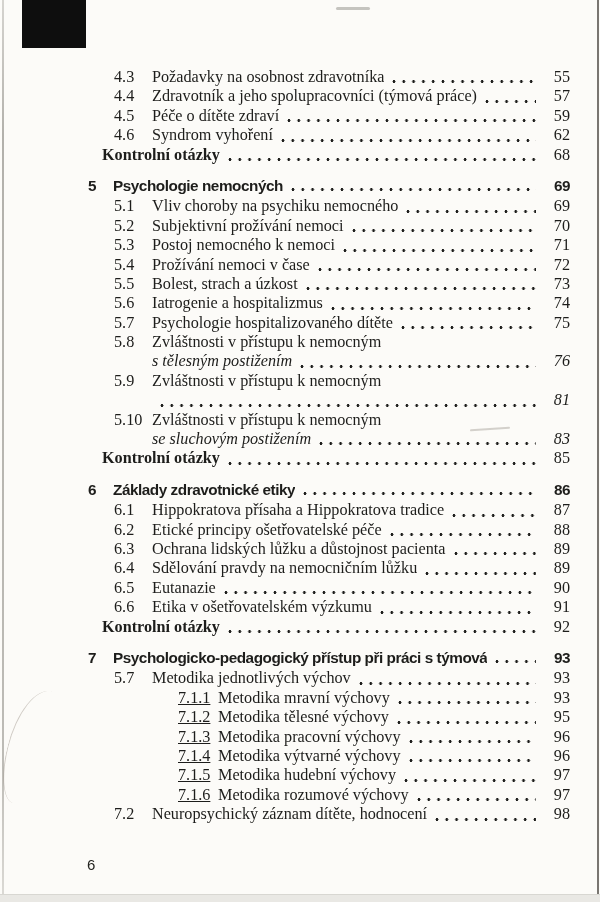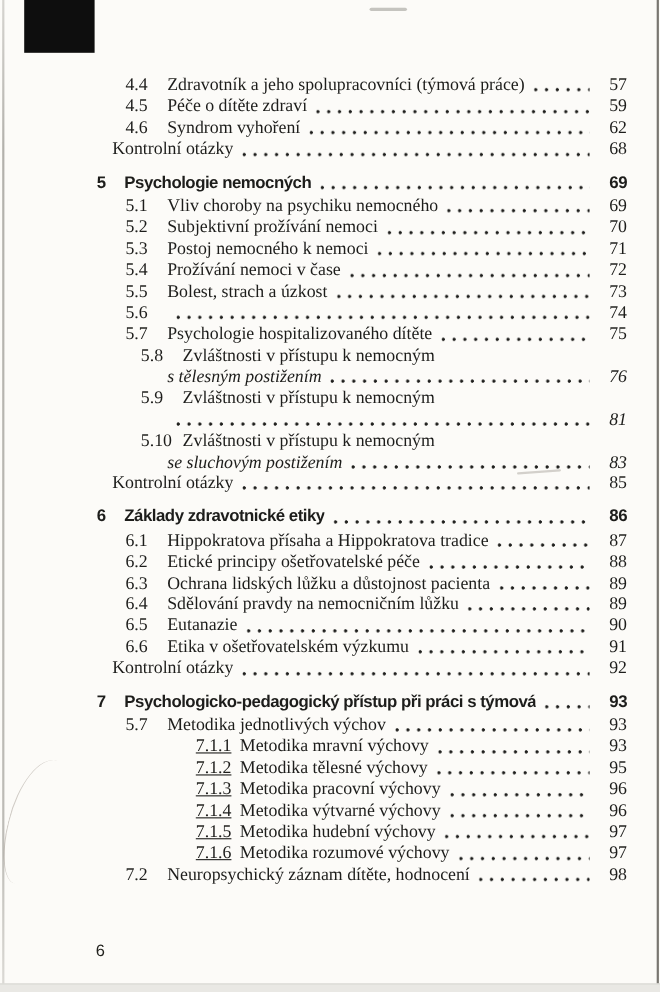--- a/index.html
+++ b/index.html
@@ -64,26 +64,26 @@
 
   .chapter {
     font-family: "Liberation Sans", sans-serif;
     font-weight: 700; font-size: 15.3px; letter-spacing: -0.45px;
     margin-top: 11px; margin-bottom: 2px;
   }
   .chapter .num { width: 25px; }
   .chapter .pg { font-weight: 700; }
 
   .section .num { margin-left: 26px; width: 38px; }
-  .section2 .l1 .num { margin-left: 40px; width: 38px; }
+  .section2 .l1 .num { margin-left: 26px; width: 38px; }
   .section2 .l2 { padding-left: 64px; font-style: italic; }
 
   .subsection .num { margin-left: 90px; width: 40px; text-decoration: underline; }
 
-  .control .title { margin-left: 14px; font-weight: 400; }
+  .control .title { margin-left: 14px; font-weight: 700; }
 
   .leader {
     flex: 1 1 0; min-width: 8px; height: 5px;
     align-self: flex-end; margin: 0 7px 3px 8px;
     background-image: radial-gradient(circle at 2px 2.5px, var(--ink, #262624) 1.15px, rgba(0,0,0,0) 1.75px);
     background-size: 9.8px 5px;
     background-repeat: repeat-x;
   }
   .pg { flex: 0 0 auto; min-width: 27px; text-align: right; }
 
@@ -100,20 +100,26 @@
   <div class="edge-left"></div>
   <div class="edge-right"></div>
   <div class="edge-bottom"></div>
   <div class="black-mark"></div>
   <div class="artifact-curve"></div>
   <div class="artifact-dash-top"></div>
   <div class="artifact-dash-mid"></div>
 
   <div class="toc" id="toc">
       <div class="row section">
+        <span class="num">4.3</span>
+        <span class="title">Požadavky na osobnost zdravotníka</span>
+        <span class="leader"></span>
+        <span class="pg">55</span>
+      </div>
+      <div class="row section">
         <span class="num">4.4</span>
         <span class="title">Zdravotník a jeho spolupracovníci (týmová práce)</span>
         <span class="leader"></span>
         <span class="pg">57</span>
       </div>
       <div class="row section">
         <span class="num">4.5</span>
         <span class="title">Péče o dítěte zdraví</span>
         <span class="leader"></span>
         <span class="pg">59</span>
@@ -160,20 +166,21 @@
         <span class="pg">72</span>
       </div>
       <div class="row section">
         <span class="num">5.5</span>
         <span class="title">Bolest, strach a úzkost</span>
         <span class="leader"></span>
         <span class="pg">73</span>
       </div>
       <div class="row section">
         <span class="num">5.6</span>
+        <span class="title">Iatrogenie a hospitalizmus</span>
         <span class="leader"></span>
         <span class="pg">74</span>
       </div>
       <div class="row section">
         <span class="num">5.7</span>
         <span class="title">Psychologie hospitalizovaného dítěte</span>
         <span class="leader"></span>
         <span class="pg">75</span>
       </div>
       <div class="row section2">

